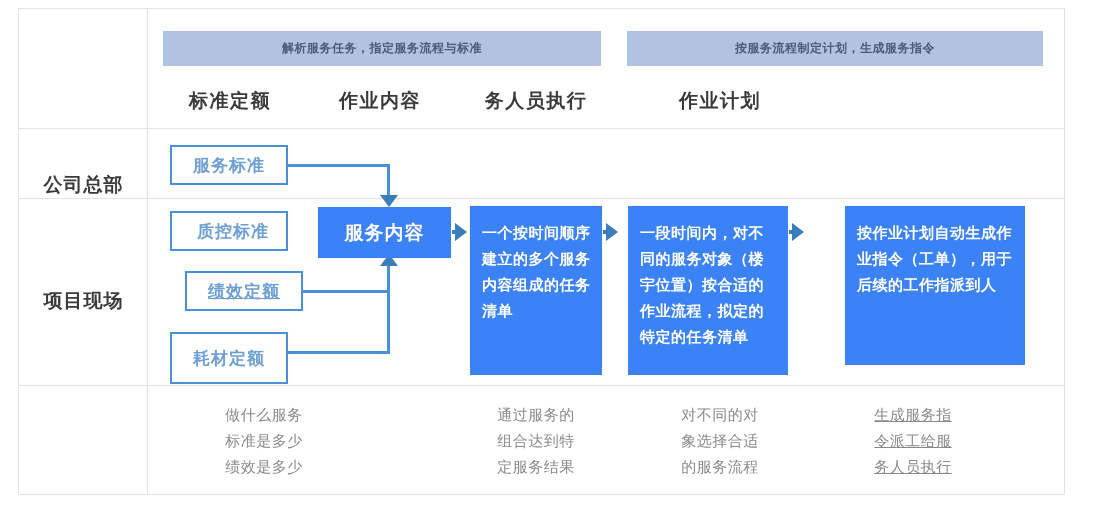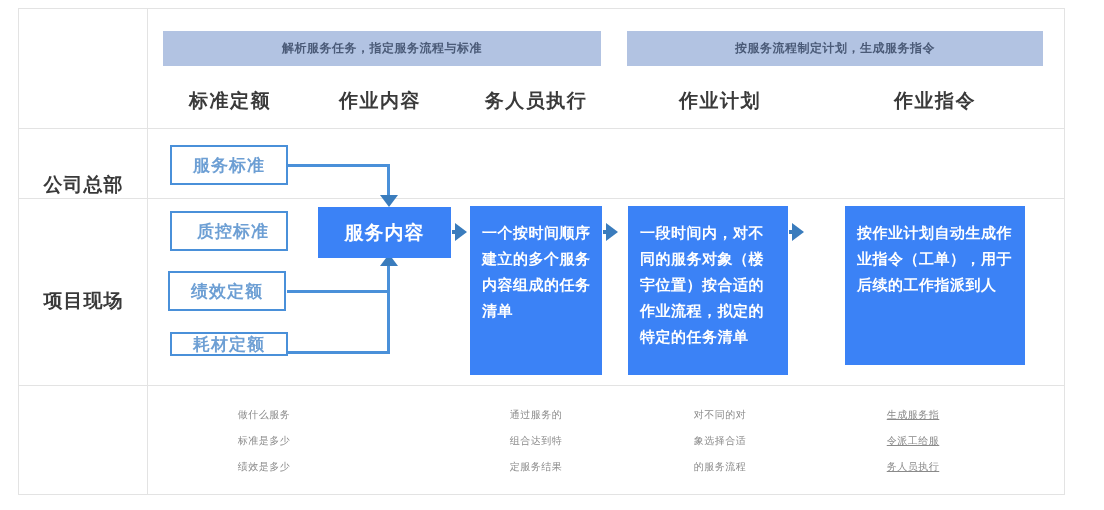--- a/index.html
+++ b/index.html
@@ -75,21 +75,21 @@
   .arrow-right{
     position:absolute;width:0;height:0;
     border-top:9px solid transparent;border-bottom:9px solid transparent;
     border-left:12px solid #3a7cbd;
   }
   .stub{position:absolute;height:4px;background:#3a7cbd;}
 
   
   .caption{
     position:absolute;text-align:center;
-    font-size:10px;line-height:26px;color:#8a8a8a;letter-spacing:.5px;
+    font-size:15px;line-height:26px;color:#8a8a8a;letter-spacing:.5px;
   }
 </style>
 </head>
 <body>
 
 <div id="root">
 
   <div class="rowband" style="left:19px;top:129px;width:1045px;height:69px;"></div>
   <div class="rowband" style="left:19px;top:386px;width:1045px;height:108px;"></div>
 
@@ -103,41 +103,40 @@
     <span>解析服务任务，指定服务流程与标准</span>
   </div>
   <div class="banner" style="left:627px;top:31px;width:416px;">
     <span>按服务流程制定计划，生成服务指令</span>
   </div>
 
   <div class="colhead" style="left:310px;width:140px;">作业内容</div>
   <div class="colhead" style="left:160px;width:140px;">标准定额</div>
   <div class="colhead" style="left:466px;width:140px;">务人员执行</div>
   <div class="colhead" style="left:650px;width:140px;">作业计划</div>
-  <div class="colhead" style="left:865px;width:140px;">作业指令</div>
 
   <div class="rowlabel" style="left:19px;top:152px;">公司总部</div>
   <div class="rowlabel" style="left:19px;top:268px;">项目现场</div>
 
   <div class="line" style="left:287px;top:164px;width:103px;height:3px;"></div>
   <div class="line" style="left:387px;top:164px;width:3px;height:33px;"></div>
   <div class="arrow-down" style="left:380px;top:195px;"></div>
 
   <div class="line" style="left:287px;top:290px;width:103px;height:3px;"></div>
   <div class="line" style="left:287px;top:351px;width:103px;height:3px;"></div>
   <div class="line" style="left:387px;top:262px;width:3px;height:92px;"></div>
   <div class="arrow-up" style="left:380px;top:254px;"></div>
 
   <div class="obox" style="left:170px;top:145px;width:118px;height:40px;">服务标准</div>
 
   <div class="obox" style="left:170px;top:211px;width:118px;height:40px;padding-left:8px;">质控标准</div>
 
-  <div class="obox" style="left:168px;top:271px;width:118px;height:40px;">绩效定额</div>
+  <div class="obox" style="left:185px;top:271px;width:118px;height:40px;text-decoration:underline;">绩效定额</div>
 
-  <div class="obox" style="left:170px;top:332px;width:118px;height:24px;">耗材定额</div>
+  <div class="obox" style="left:170px;top:332px;width:118px;height:52px;">耗材定额</div>
 
   <div class="sbox center" style="left:318px;top:207px;width:133px;height:51px;">服务内容</div>
 
   <div class="stub" style="left:452px;top:230px;width:8px;"></div>
   <div class="arrow-right" style="left:455px;top:223px;"></div>
 
   <div class="sbox para" style="left:470px;top:206px;width:132px;height:169px;">一个按时间顺序建立的多个服务内容组成的任务清单</div>
 
   <div class="stub" style="left:603px;top:230px;width:8px;"></div>
   <div class="arrow-right" style="left:606px;top:223px;"></div>

